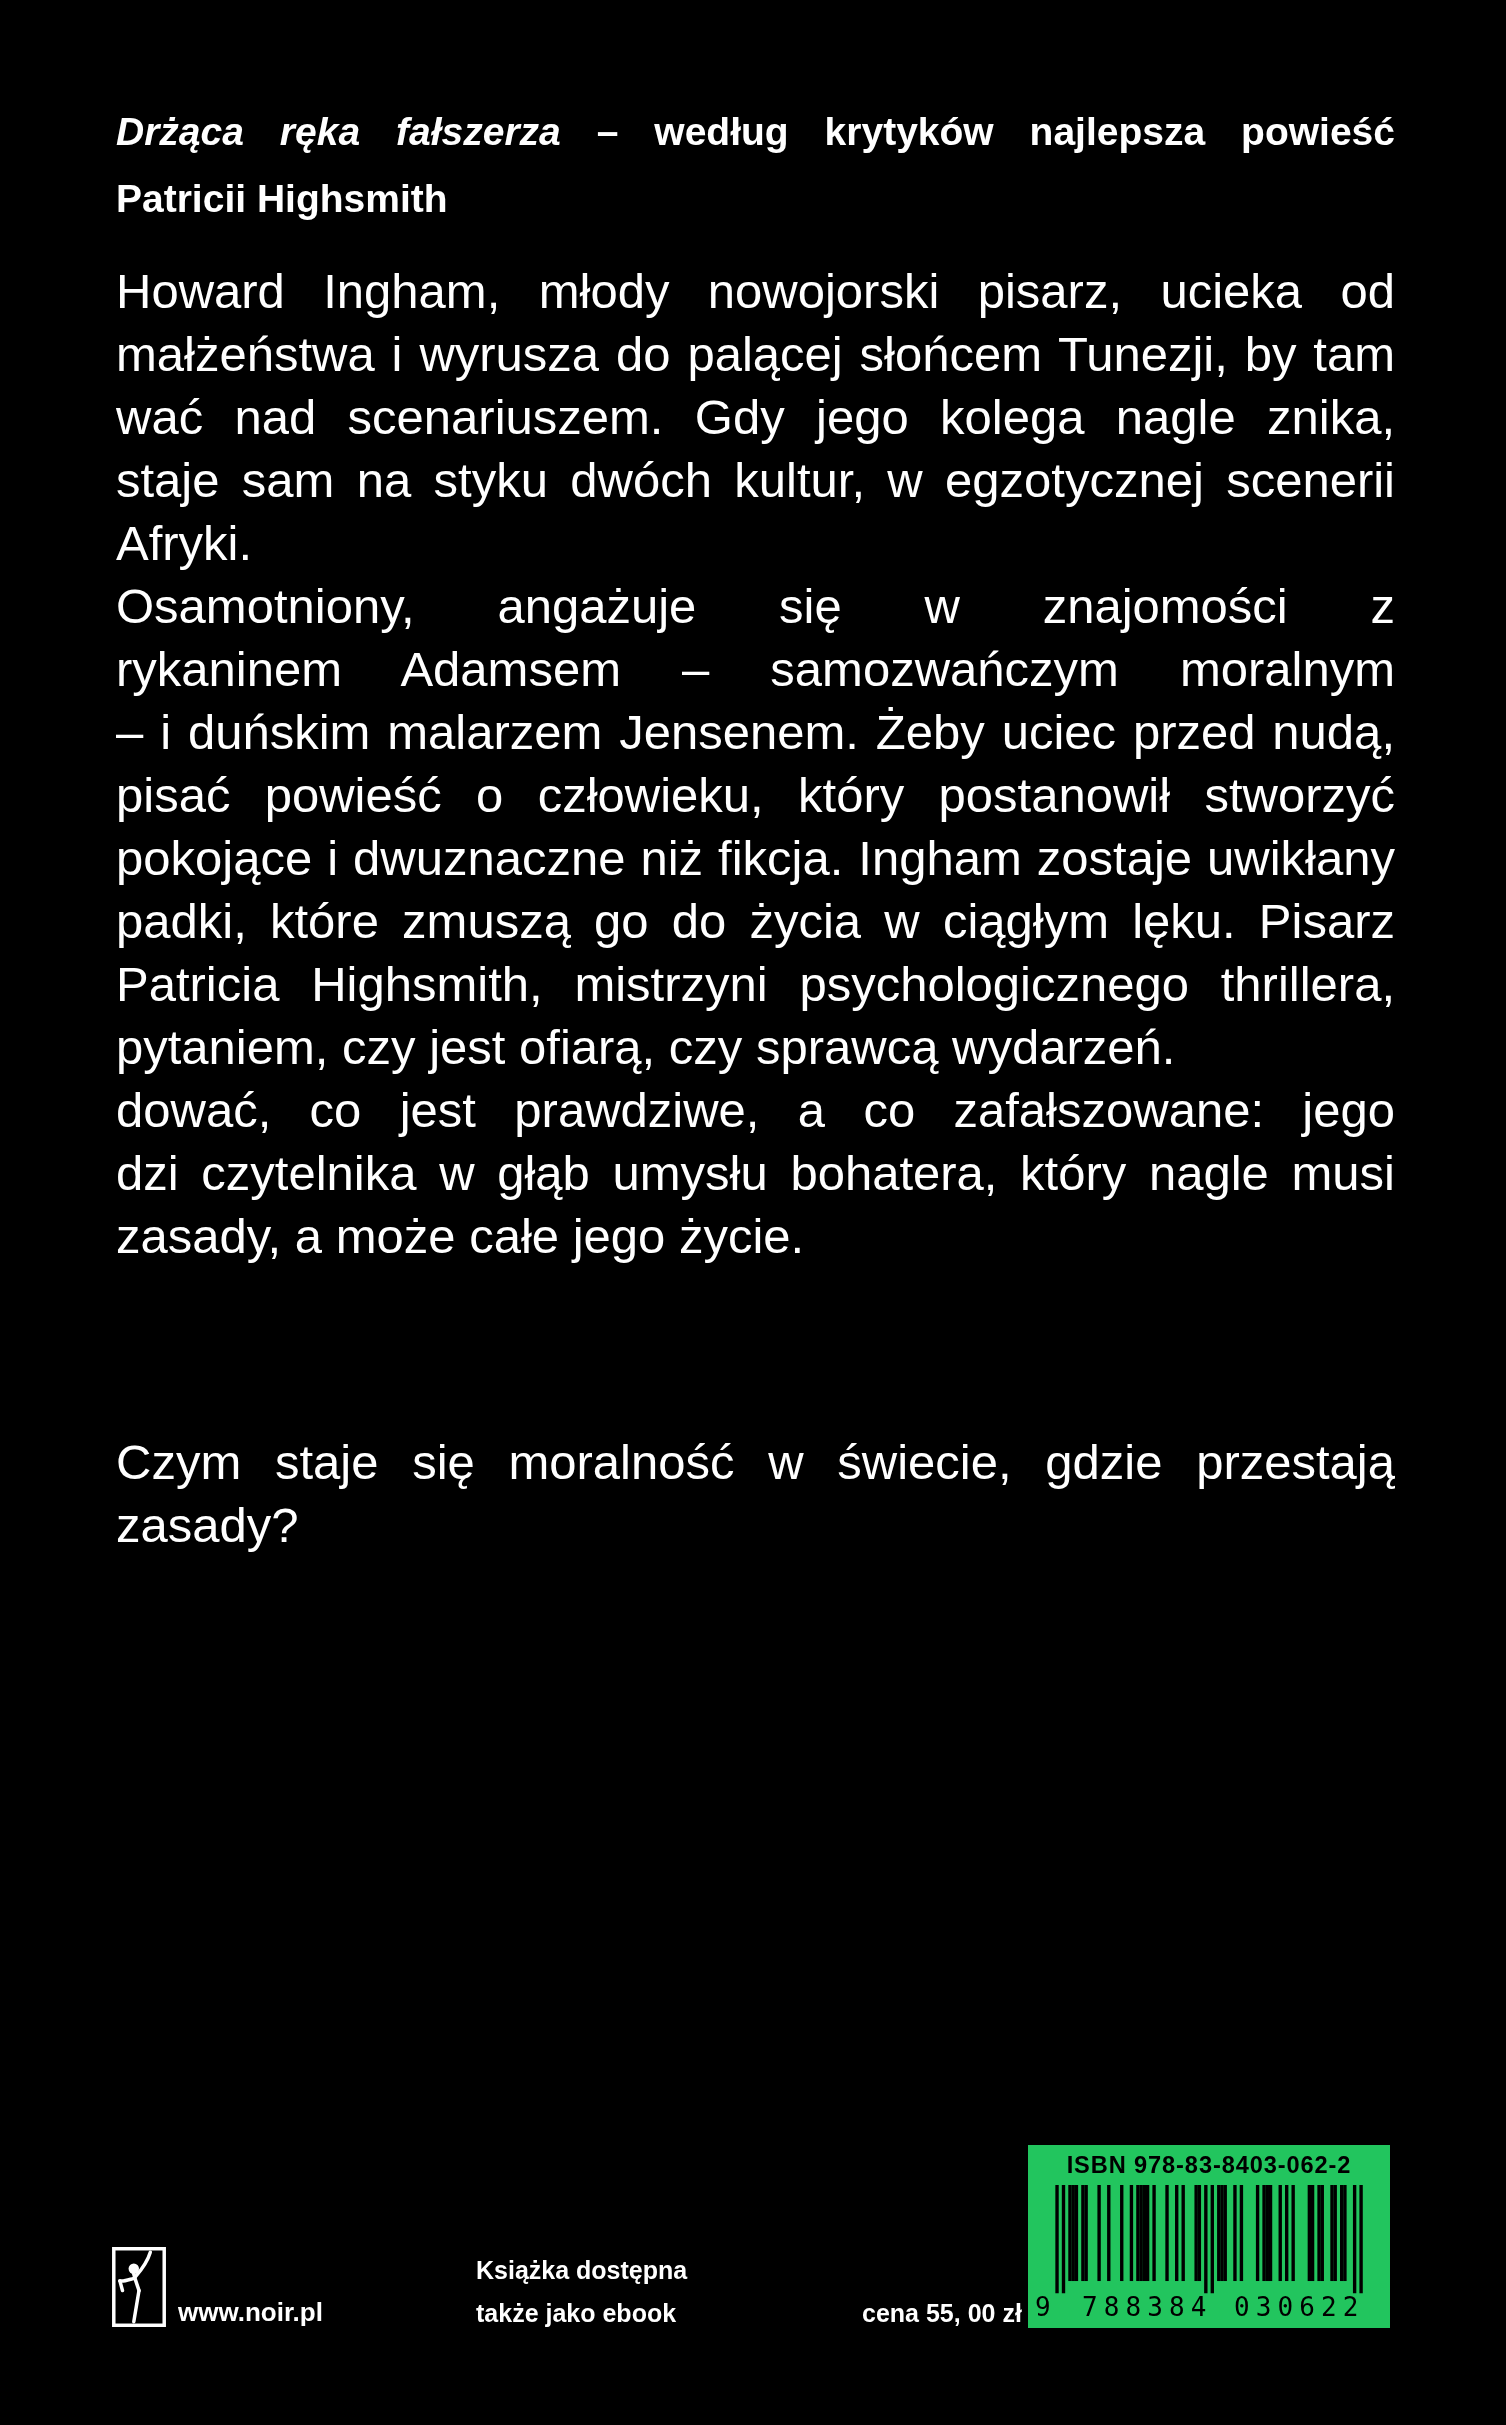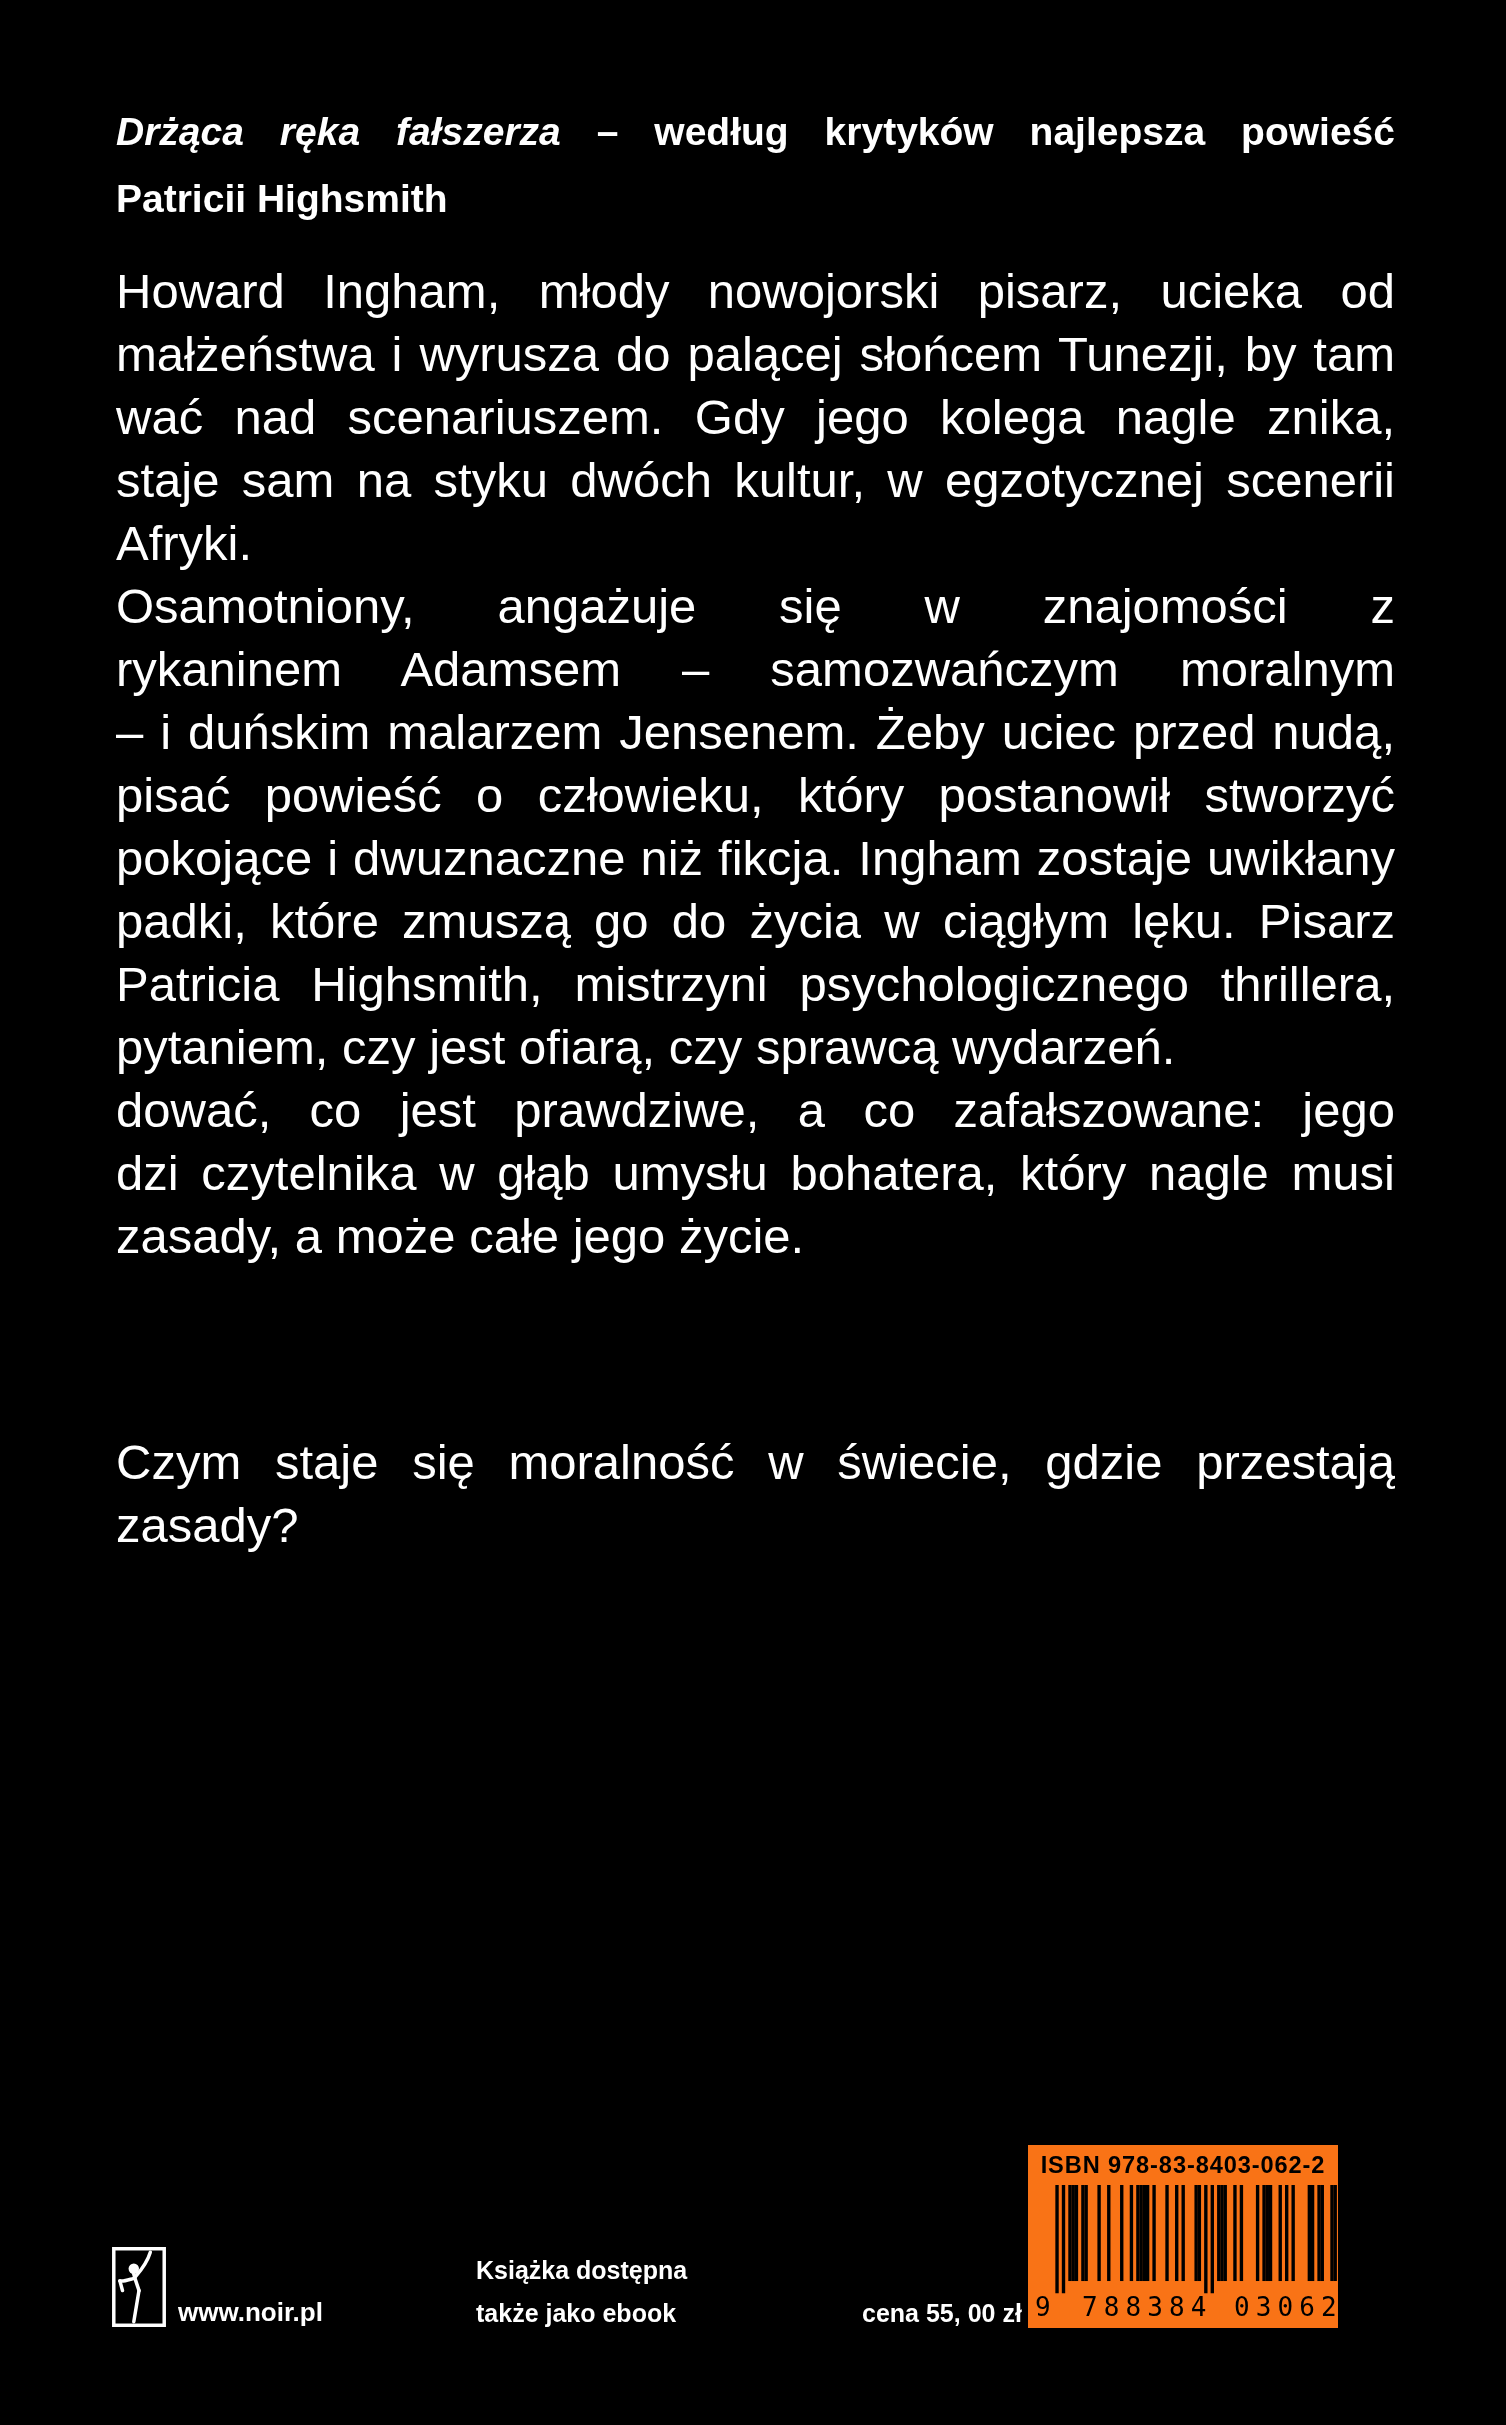--- a/index.html
+++ b/index.html
@@ -18,21 +18,21 @@
   .just{text-align:justify;text-align-last:justify;-moz-text-align-last:justify;}
   .body-block{top:260px;}
   .line{font-size:49px;font-weight:400;line-height:63px;height:63px;overflow:hidden;}
   .question-block{top:1431px;}
   
   .logo-box{position:absolute;left:112px;top:2247px;width:54px;height:80px;}
   .website{position:absolute;left:178px;top:2296px;font-size:26px;font-weight:700;line-height:33px;}
   .ebook-note{position:absolute;left:476px;top:2249px;width:227px;text-align:left;
               font-size:25px;font-weight:700;line-height:43px;}
   .price{position:absolute;left:862px;top:2298px;font-size:25px;font-weight:700;line-height:31px;}
-  .isbn-panel{position:absolute;left:1028px;top:2145px;width:310px;height:183px;background:#f97316;color:#000;}
+  .isbn-panel{position:absolute;left:1028px;top:2145px;width:362px;height:183px;background:#22c55e;color:#000;}
   .isbn-label{position:absolute;left:0;top:7px;width:100%;text-align:center;
               font-size:23.6px;font-weight:700;letter-spacing:0.9px;}
   .barcode-svg{position:absolute;left:27px;top:40px;}
   .bc-digit{position:absolute;top:147px;font-family:"DejaVu Sans Mono", monospace;
             font-size:26px;font-weight:400;color:#000;}
   .bc-first{left:7px;}
   .bc-g1{left:54px;letter-spacing:6.1px;}
   .bc-g2{left:206px;letter-spacing:6.1px;}
   svg .stroke{stroke:#fff;stroke-width:4;fill:none;stroke-linecap:round;}
 </style>

